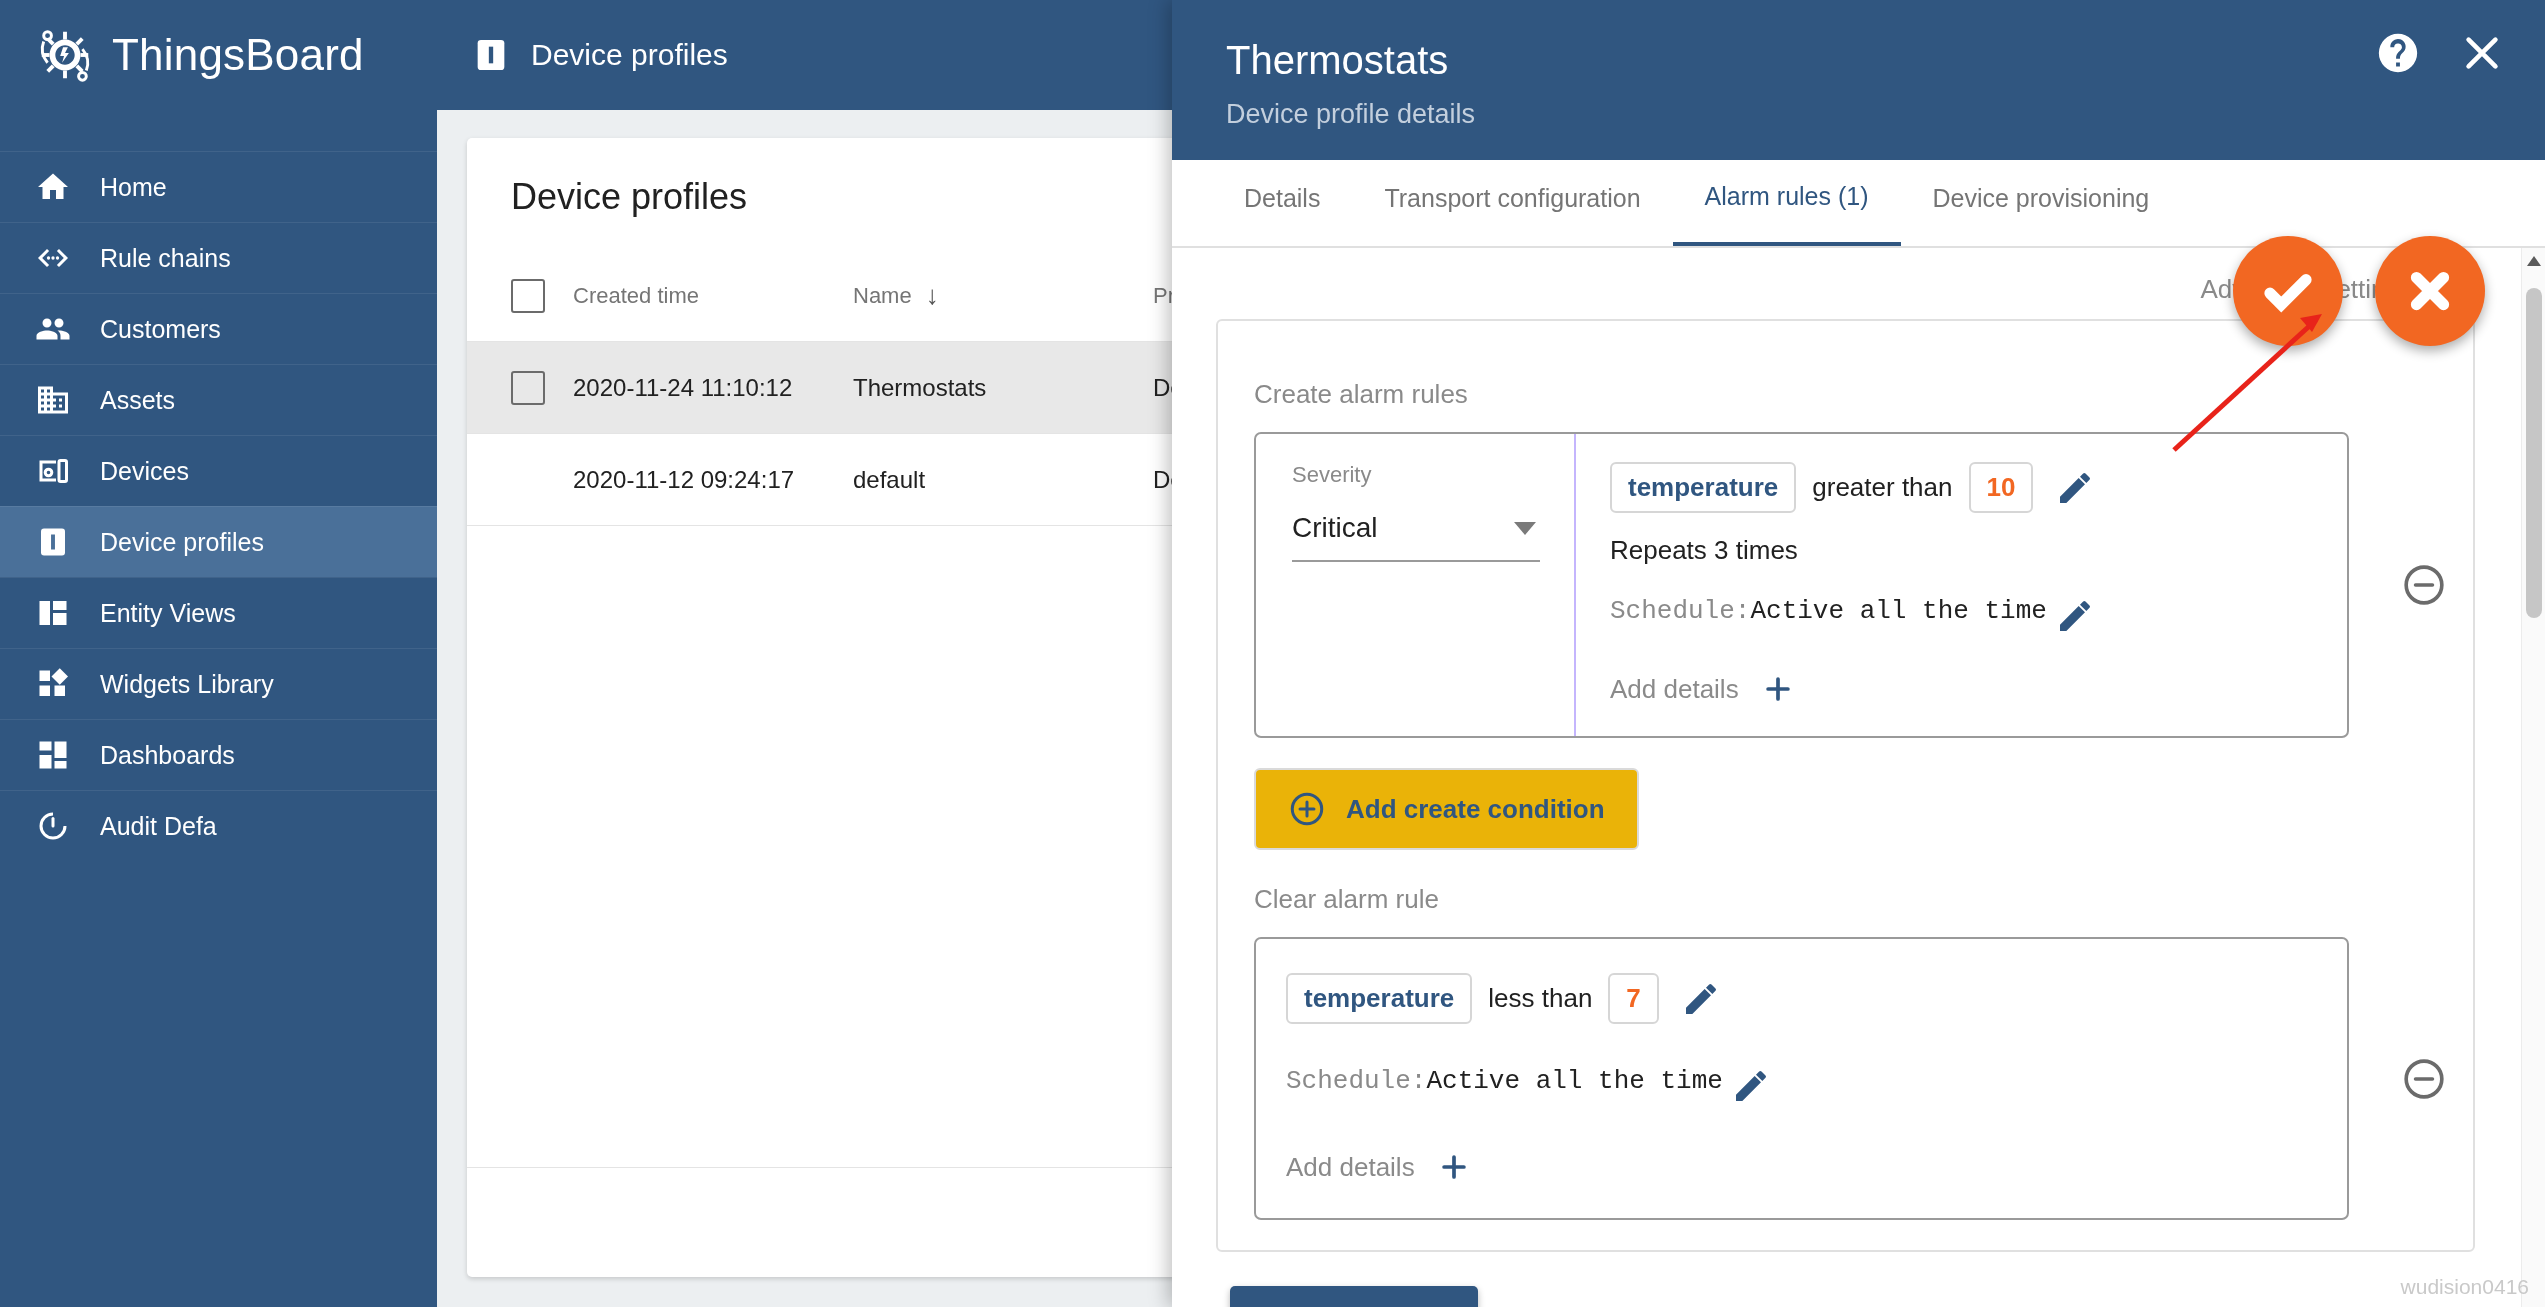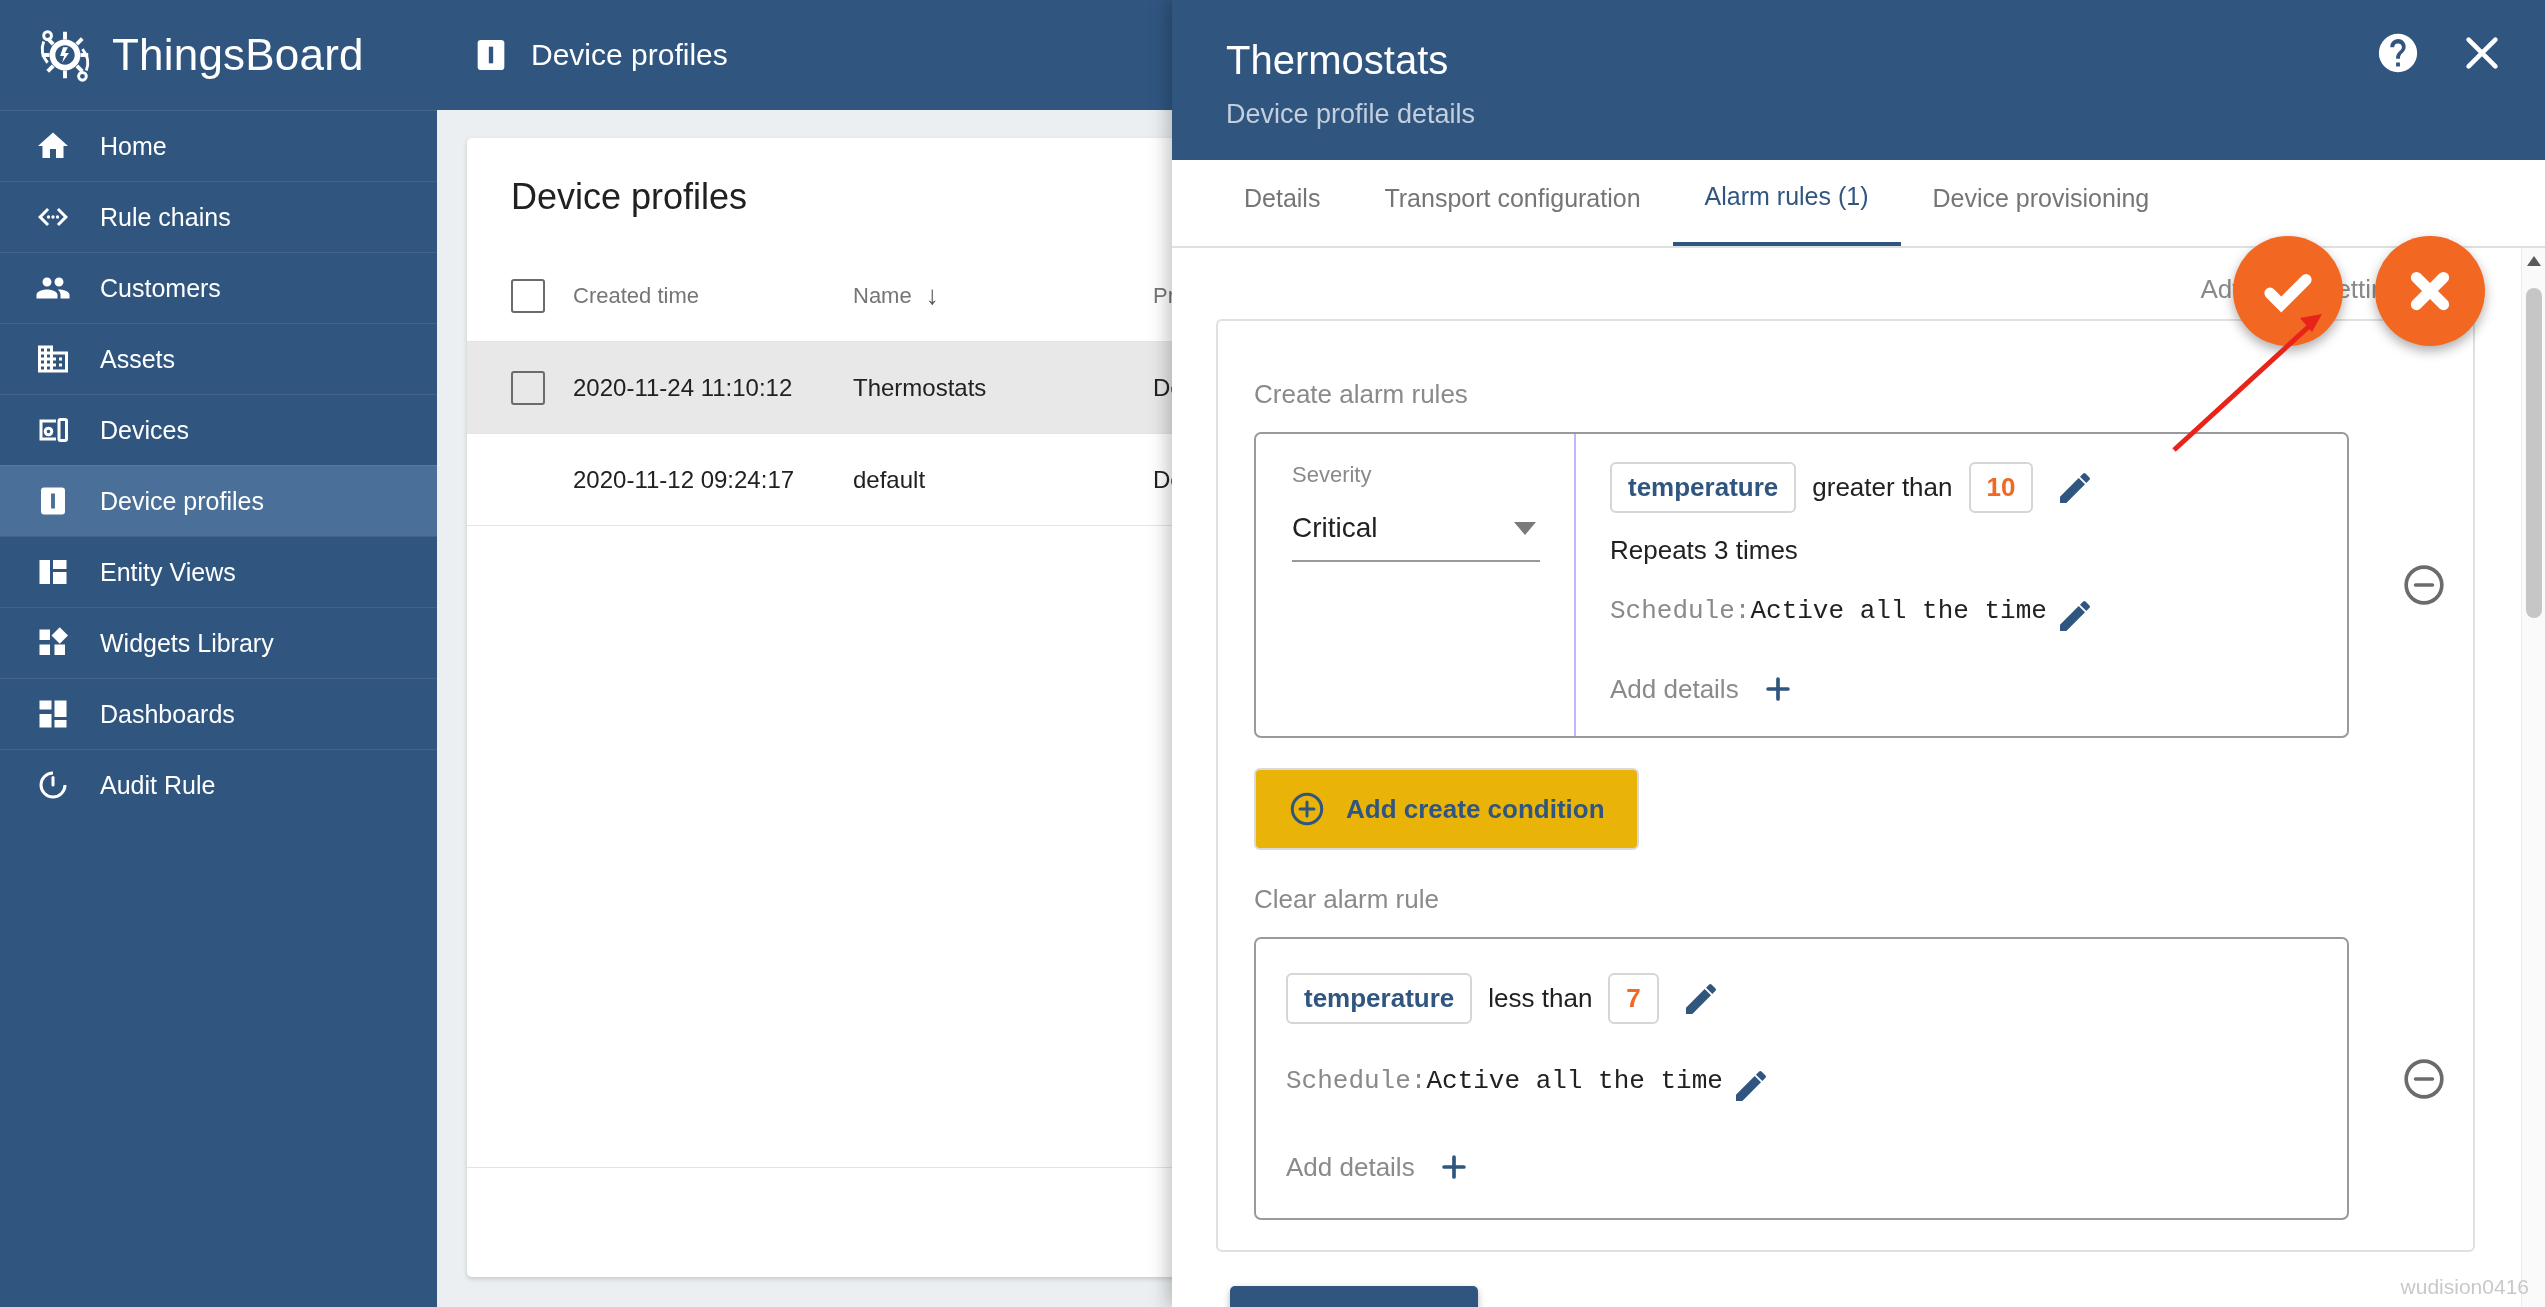--- a/index.html
+++ b/index.html
@@ -7,21 +7,21 @@
     width: 2545px; height: 1307px;
     font-family: "Liberation Sans", sans-serif;
     overflow: hidden; background: #fff;
   }
   .app { position: relative; width: 2545px; height: 1307px; display: flex; }
 
   
   .sidebar {
     width: 437px; height: 100%;
     background: #305680; flex: 0 0 437px;
-    display: flex; flex-direction: column;
+    display: flex; flex-direction: column; gap: 41px;
   }
   .logo-area {
     height: 110px; display: flex; align-items: center;
     padding-left: 34px; gap: 16px;
   }
   .logo-mark { width: 62px; height: 62px; flex: 0 0 62px; }
   .logo-text { color: #fff; font-size: 44px; font-weight: 400; letter-spacing: .2px; }
   .nav { display: flex; flex-direction: column; }
   .nav-item {
     height: 71px; display: flex; align-items: center;
@@ -300,21 +300,21 @@
         <span class="nav-label">Dashboards</span>
       </div>
 
       <div class="nav-item">
         <span class="nav-icon">
           <svg viewBox="0 0 24 24">
               <path d="M12 3a9 9 0 1 0 9 9h-2a7 7 0 1 1-7-7V3z"></path>
               <rect x="11" y="6" width="2" height="7" rx="1"></rect>
             </svg>
         </span>
-        <span class="nav-label">Audit Rule</span>
+        <span class="nav-label">Audit Defa</span>
       </div>
 
     </nav>
   </aside>
 
   <div class="main">
 
     <header class="topbar">
       <div class="breadcrumb">
         <span class="bc-icon">

